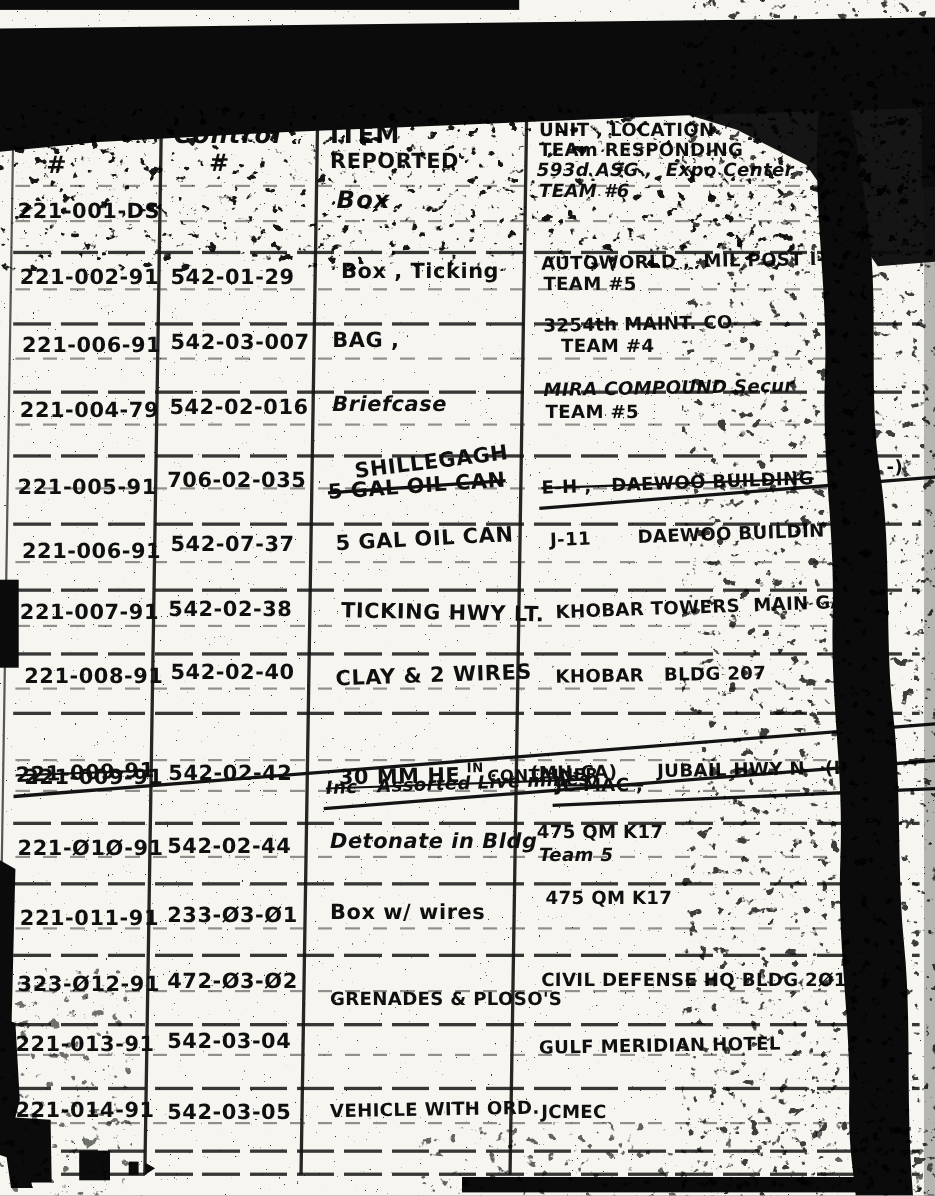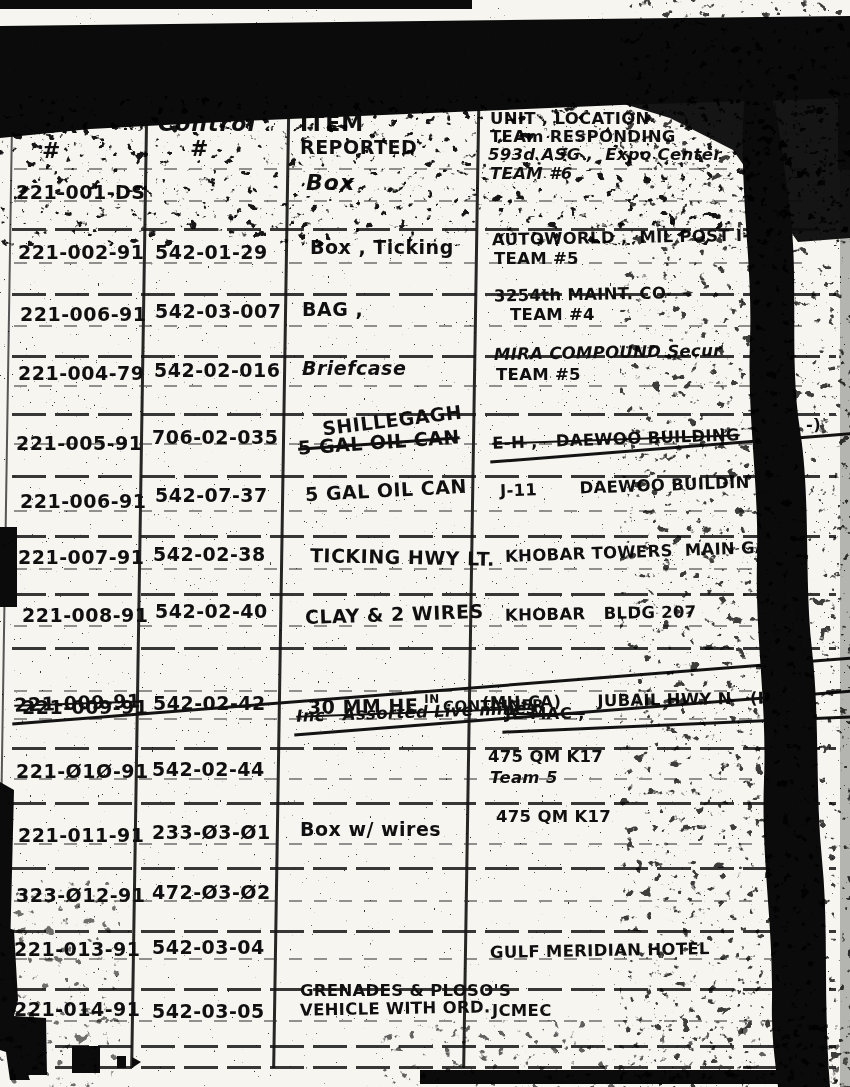--- a/index.html
+++ b/index.html
@@ -137,32 +137,34 @@
   <div class="cell hw" style="left:153px;top:694px">542-02-42</div>
   <div class="cell hw-sm cur scrib t-up2" style="left:296px;top:656px">Inc   Assorted Live mines</div>
   <div class="cell hw t-up1" style="left:308px;top:696px"><span>30 MM HE</span><span class="sup">IN</span><span class="small">CONTAINER</span></div>
   <div class="cell hw-sm scrib" style="left:505px;top:650px">JC MAC ,</div>
   <div class="cell hw-sm t-up1" style="left:482px;top:692px">(MH-CA)      JUBAIL HWY N   (I</div>
 
   <div class="cell hw-sm" style="left:488px;top:748px">475 QM K17</div>
   <div class="cell hw-sm cur" style="left:490px;top:769px">Team 5</div>
   <div class="cell hw" style="left:16px;top:762px">221-Ø1Ø-91</div>
   <div class="cell hw" style="left:152px;top:760px">542-02-44</div>
+  <div class="cell hw cur" style="left:300px;top:756px">Detonate in Bldg</div>
 
   <div class="cell hw-sm" style="left:496px;top:808px">475 QM K17</div>
   <div class="cell hw" style="left:18px;top:826px">221-011-91</div>
   <div class="cell hw" style="left:152px;top:823px">233-Ø3-Ø1</div>
   <div class="cell hw" style="left:300px;top:820px">Box w/ wires</div>
 
   <div class="cell hw" style="left:16px;top:886px">323-Ø12-91</div>
   <div class="cell hw" style="left:152px;top:883px">472-Ø3-Ø2</div>
+  <div class="cell hw-sm" style="left:492px;top:882px">CIVIL DEFENSE HQ BLDG 2Ø1</div>
 
   <div class="cell hw" style="left:14px;top:940px">221-013-91</div>
   <div class="cell hw" style="left:152px;top:938px">542-03-04</div>
-  <div class="cell hw-sm" style="left:300px;top:982px">GRENADES &amp; PLOSO'S</div>
+  <div class="cell hw-sm" style="left:300px;top:900px">GRENADES &amp; PLOSO'S</div>
   <div class="cell hw-sm t-up1" style="left:490px;top:942px">GULF MERIDIAN HOTEL</div>
 
   <div class="cell hw" style="left:14px;top:1000px">221-014-91</div>
   <div class="cell hw" style="left:152px;top:1002px">542-03-05</div>
   <div class="cell hw-sm t-up1" style="left:300px;top:1000px">VEHICLE WITH ORD.</div>
   <div class="cell hw-sm" style="left:492px;top:1002px">JCMEC</div>
 
   <svg class="ink" width="850" height="1087" viewBox="0 0 850 1087">
     <g fill="#0b0b0b">
 

